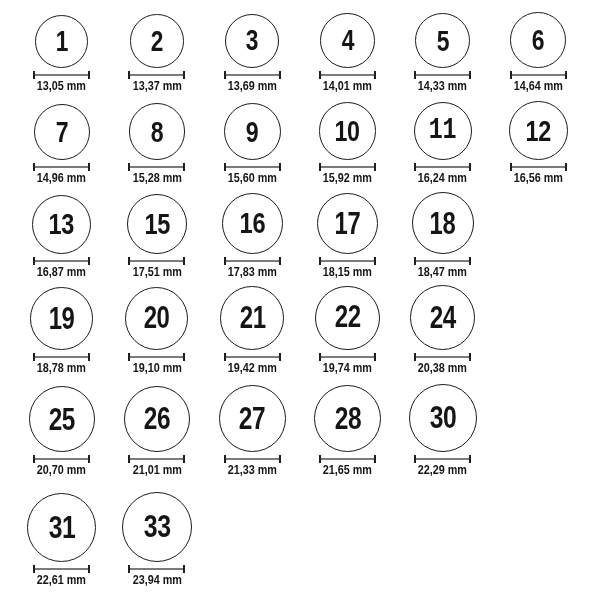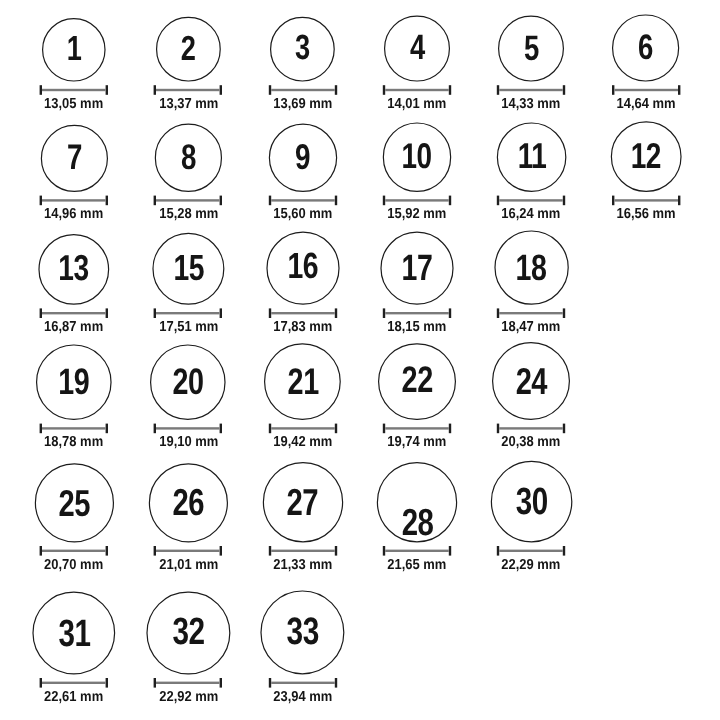--- a/index.html
+++ b/index.html
@@ -182,21 +182,21 @@
     <div class="ring-circle" style="width: 57.7812px; height: 57.7812px; text-align: right;">
       <span class="ring-number" style="font-size: 29.81px;">10</span>
     </div>
     <div class="ruler">
       <span class="ruler-line"></span>
     </div>
     <div class="diameter-label">15,92 mm</div>
   </div>
 
   <div class="ring-cell">
-    <div class="ring-circle" style="width: 58.3125px; height: 58.3125px;">
+    <div class="ring-circle" style="width: 58.3125px; height: 58.3125px; font-family: Liberation Mono, monospace;">
       <span class="ring-number" style="font-size: 29.9px;">11</span>
     </div>
     <div class="ruler">
       <span class="ruler-line"></span>
     </div>
     <div class="diameter-label">16,24 mm</div>
   </div>
 
   <div class="ring-cell">
     <div class="ring-circle" style="width: 58.8438px; height: 58.8438px;">
@@ -337,21 +337,21 @@
     <div class="ring-circle" style="width: 66.8125px; height: 66.8125px;">
       <span class="ring-number" style="font-size: 31.34px;">27</span>
     </div>
     <div class="ruler">
       <span class="ruler-line"></span>
     </div>
     <div class="diameter-label">21,33 mm</div>
   </div>
 
   <div class="ring-cell">
-    <div class="ring-circle" style="width: 67.3438px; height: 67.3438px; align-items: flex-end;">
+    <div class="ring-circle" style="width: 67.3438px; height: 67.3438px;">
       <span class="ring-number" style="font-size: 31.43px;">28</span>
     </div>
     <div class="ruler">
       <span class="ruler-line"></span>
     </div>
     <div class="diameter-label">21,65 mm</div>
   </div>
 
 
   <div class="ring-cell">
@@ -368,29 +368,20 @@
   <div class="ring-cell">
     <div class="ring-circle" style="width: 68.9375px; height: 68.9375px;">
       <span class="ring-number" style="font-size: 31.7px;">31</span>
     </div>
     <div class="ruler">
       <span class="ruler-line"></span>
     </div>
     <div class="diameter-label">22,61 mm</div>
   </div>
 
-  <div class="ring-cell">
-    <div class="ring-circle" style="width: 69.4688px; height: 69.4688px;">
-      <span class="ring-number" style="font-size: 31.79px;">32</span>
-    </div>
-    <div class="ruler">
-      <span class="ruler-line"></span>
-    </div>
-    <div class="diameter-label">22,92 mm</div>
-  </div>
 
   <div class="ring-cell">
     <div class="ring-circle" style="width: 70px; height: 70px;">
       <span class="ring-number" style="font-size: 31.88px;">33</span>
     </div>
     <div class="ruler">
       <span class="ruler-line"></span>
     </div>
     <div class="diameter-label">23,94 mm</div>
   </div>

